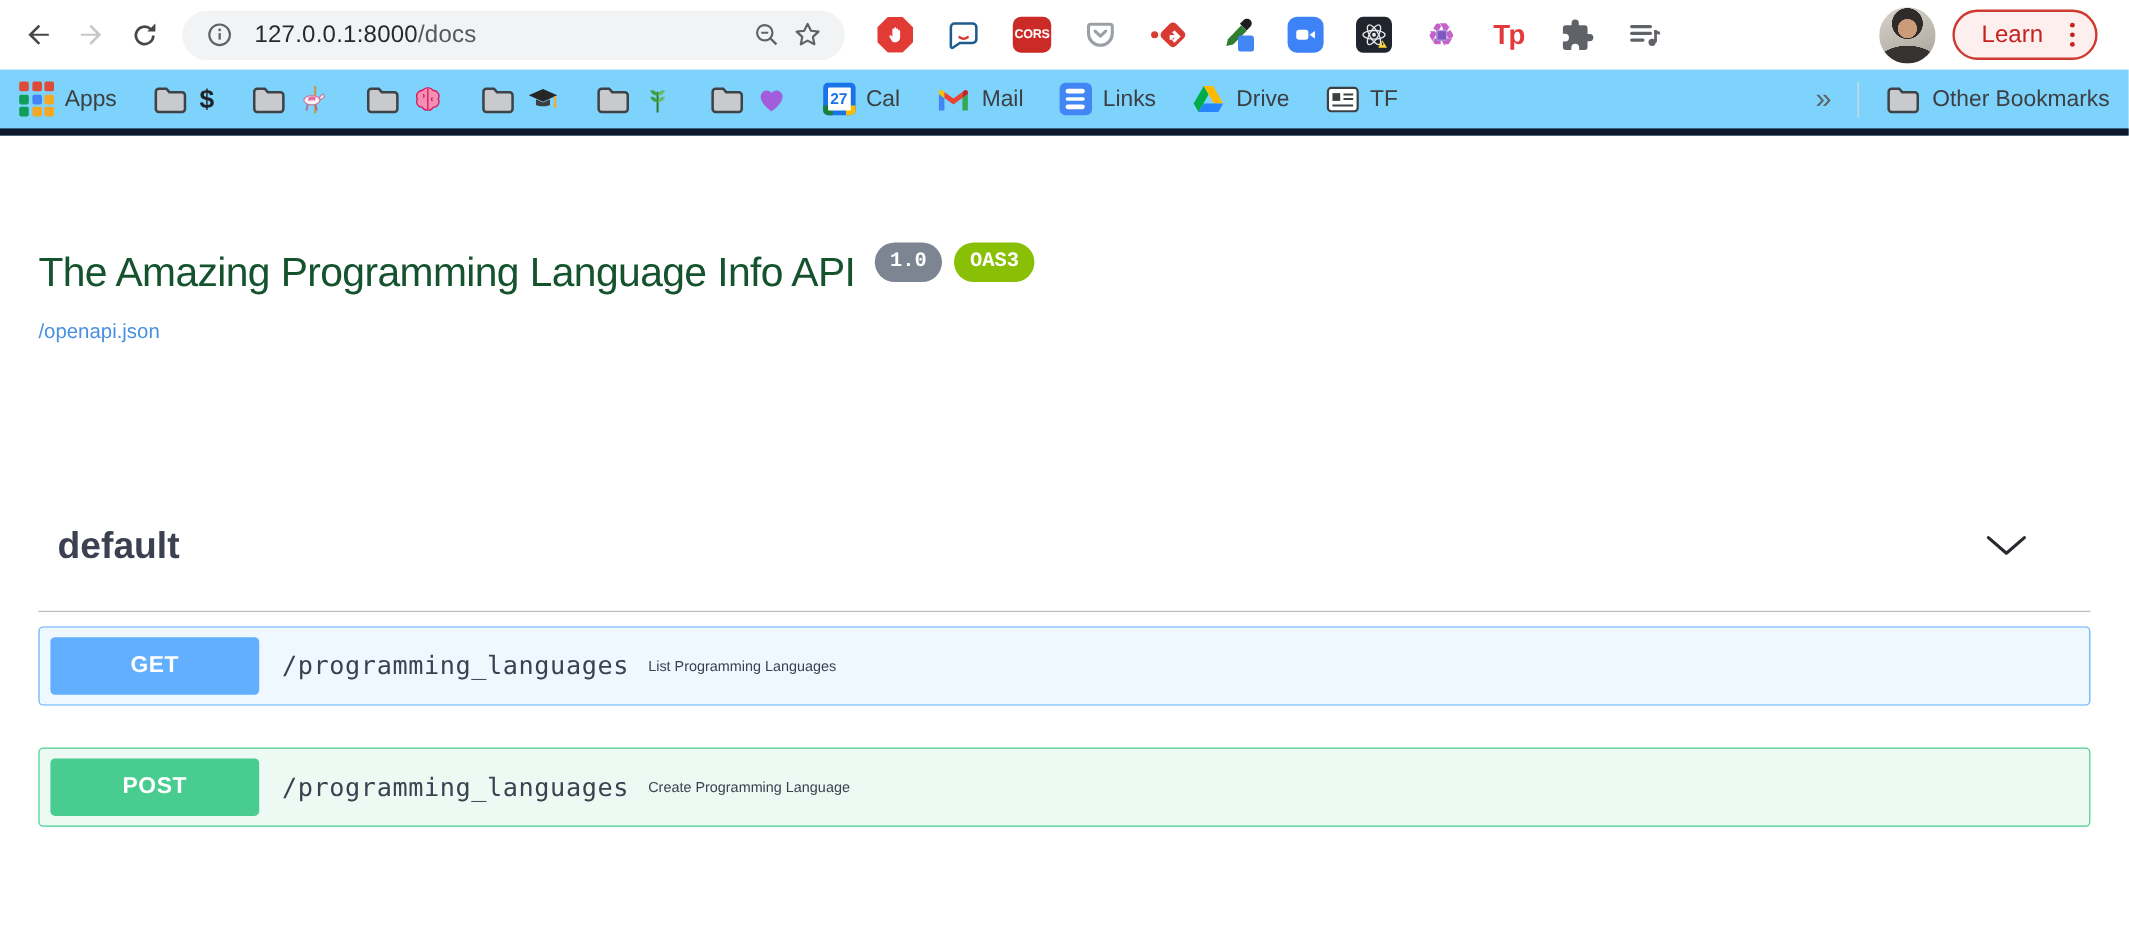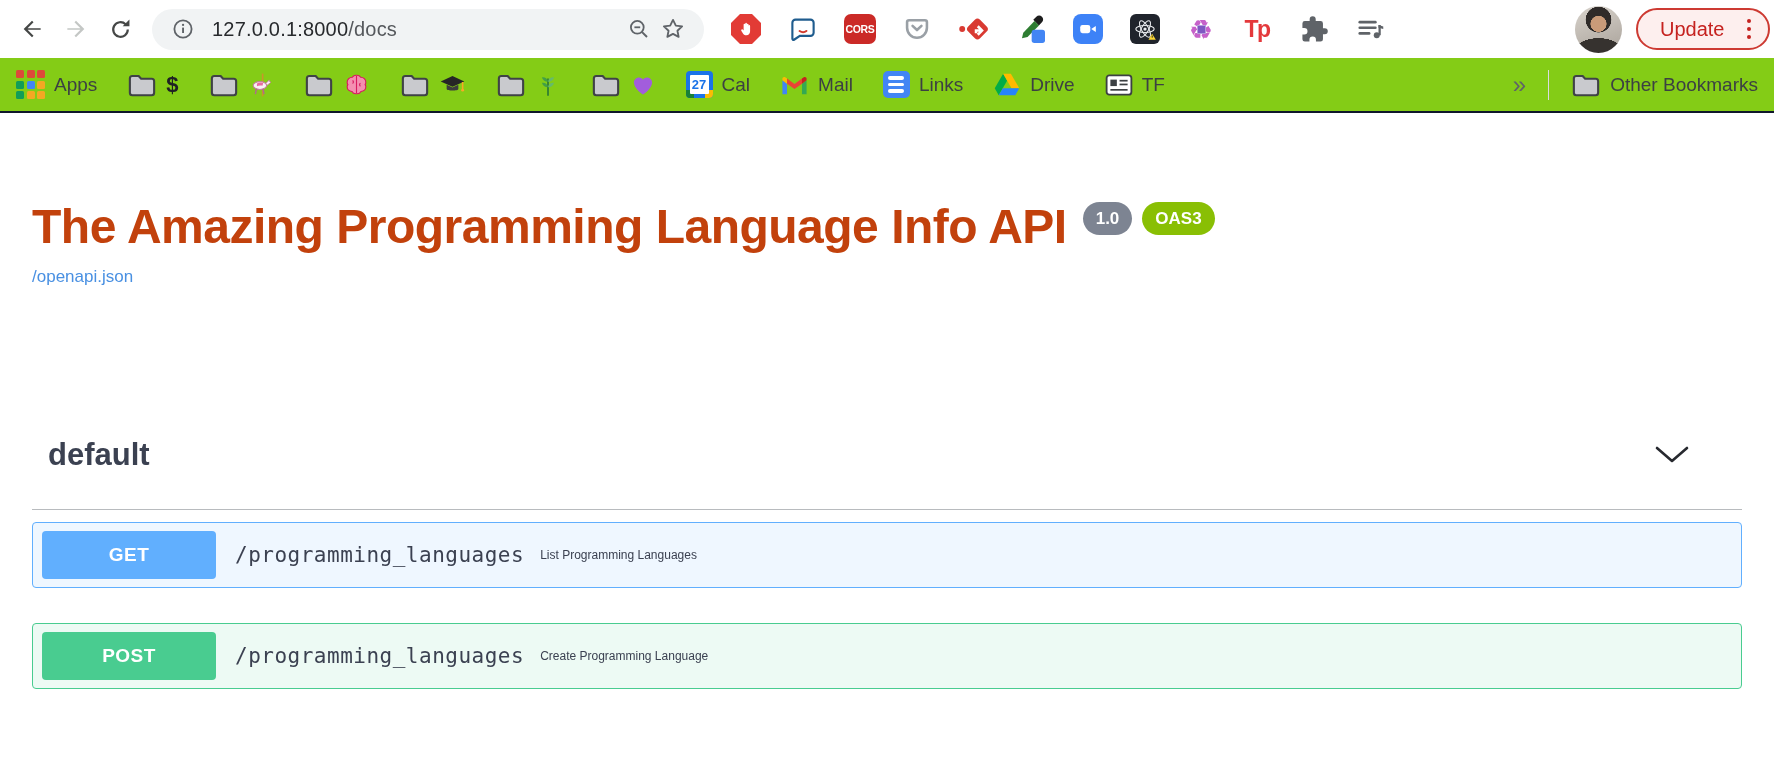--- a/index.html
+++ b/index.html
@@ -6,21 +6,21 @@
   html,body { margin:0; padding:0; }
   body {
     width:1774px; height:780px; overflow:hidden; background:#fff;
     font-family:"Liberation Sans", sans-serif;
     -webkit-font-smoothing:antialiased;
   }
   svg { display:block; }
 
   
   .toolbar {
-    height:58px; display:flex; align-items:center; padding:0 4px 0 10px; background:#fff;
+    height:58px; display:flex; align-items:center; padding:0 26px 0 10px; background:#fff;
   }
   .navbtn {
     width:44px; height:44px; border:none; background:transparent; border-radius:50%;
     display:flex; align-items:center; justify-content:center; flex:0 0 auto; padding:0;
   }
   .omnibox {
     margin-left:10px; width:552px; height:41px; border-radius:21px; background:#f1f3f4;
     display:flex; align-items:center; padding:0 14px 0 14px; flex:0 0 auto;
   }
   .omnibox .url { margin-left:12px; font-size:20px; letter-spacing:.2px; white-space:nowrap; flex:1; }
@@ -60,21 +60,21 @@
     margin-left:14px; height:42px; border-radius:21px; border:2px solid #cd3a32; background:#fdefee;
     display:flex; align-items:center; padding:0 15px 0 22px; gap:20px; flex:0 0 auto;
   }
   .update-label { color:#c5221f; font-size:20px; }
   .kebab { display:flex; flex-direction:column; gap:3.5px; padding:4px 2px; }
   .kebab i { width:4.5px; height:4.5px; border-radius:50%; background:#c5221f; }
 
   
   .bookmarks {
     height:55px; display:flex; align-items:center; padding:0 16px; gap:30px;
-    background:#84cc16; border-bottom:2px solid #0f172a;
+    background:#7dd3fc; border-bottom:6px solid #0f172a;
   }
   .bm { display:flex; align-items:center; gap:9px; flex:0 0 auto; }
   .bm-label { font-size:19px; color:#3c4043; white-space:nowrap; }
   .apps-grid { display:grid; grid-template-columns:repeat(3,8px); grid-auto-rows:8px; gap:2.5px; }
   .apps-grid i { border-radius:1.5px; }
   .bm-right { margin-left:auto; display:flex; align-items:center; gap:22px; }
   .overflow-chevron { font-size:24px; color:#5f6368; line-height:1; }
   .bm-divider { width:1px; height:30px; background:#dadce0; }
   .cal-icon { width:27px; height:27px; background:#1a73e8; border-radius:4px; position:relative; }
   .cal-icon .corner-g { position:absolute; left:0; bottom:0; width:8px; height:8px; background:#188038; border-bottom-left-radius:4px; }
@@ -85,23 +85,23 @@
     font-size:13px; font-weight:bold; color:#1a73e8;
   }
   .links-icon { width:27px; height:27px; background:#4285f4; border-radius:5px; display:flex; flex-direction:column; justify-content:center; align-items:center; gap:3px; }
   .links-icon i { width:16px; height:3.5px; background:#fff; border-radius:2px; }
   .dollar { font-size:22px; color:#202124; font-weight:bold; }
 
   
   .content { padding:0 32px; }
   .api-head { margin-top:88px; display:flex; align-items:flex-start; gap:16px; }
   .api-title {
-    margin:0; font-size:48px; line-height:52px; font-weight:bold; color:#c2410c; letter-spacing:-0.5px;
-  }
-  .badges { display:flex; gap:10px; margin-top:1px; }
+    margin:0; font-size:34px; line-height:52px; font-weight:normal; color:#14532d; letter-spacing:-0.5px;
+  }
+  .badges { display:flex; gap:10px; margin-top:1px;font-family:Liberation Mono, monospace; }
   .badge {
     height:33px; line-height:33px; padding:0 13px; border-radius:17px;
     color:#fff; font-size:17px; font-weight:bold; white-space:nowrap;
   }
   .badge.ver { background:#7d8492; }
   .badge.oas { background:#89bf04; }
   .spec-link { display:inline-block; margin-top:14px; font-size:17px; color:#4990e2; text-decoration:none; }
   .api-desc { margin:36px 0 0 0; font-size:19.5px; color:#3b4151; }
 
   .tag-section { margin-top:150px; }
@@ -254,21 +254,21 @@
         <circle cx="16.6" cy="17" r="2.4" fill="#5f6368"></circle>
         <rect x="18" y="8.8" width="1.8" height="8.2" fill="#5f6368"></rect>
         <path d="M18 8.8l3.8 1.1v2.1L18 10.9z" fill="#5f6368"></path>
       </svg>
     </span>
   </div>
 
   <div class="avatar"></div>
 
   <div class="update-pill">
-    <span class="update-label">Update</span>
+    <span class="update-label">Learn</span>
     <span class="kebab">
         <i></i>
         <i></i>
         <i></i>
       </span>
   </div>
 </div>
 
 <div class="bookmarks">
   <div class="bm">

